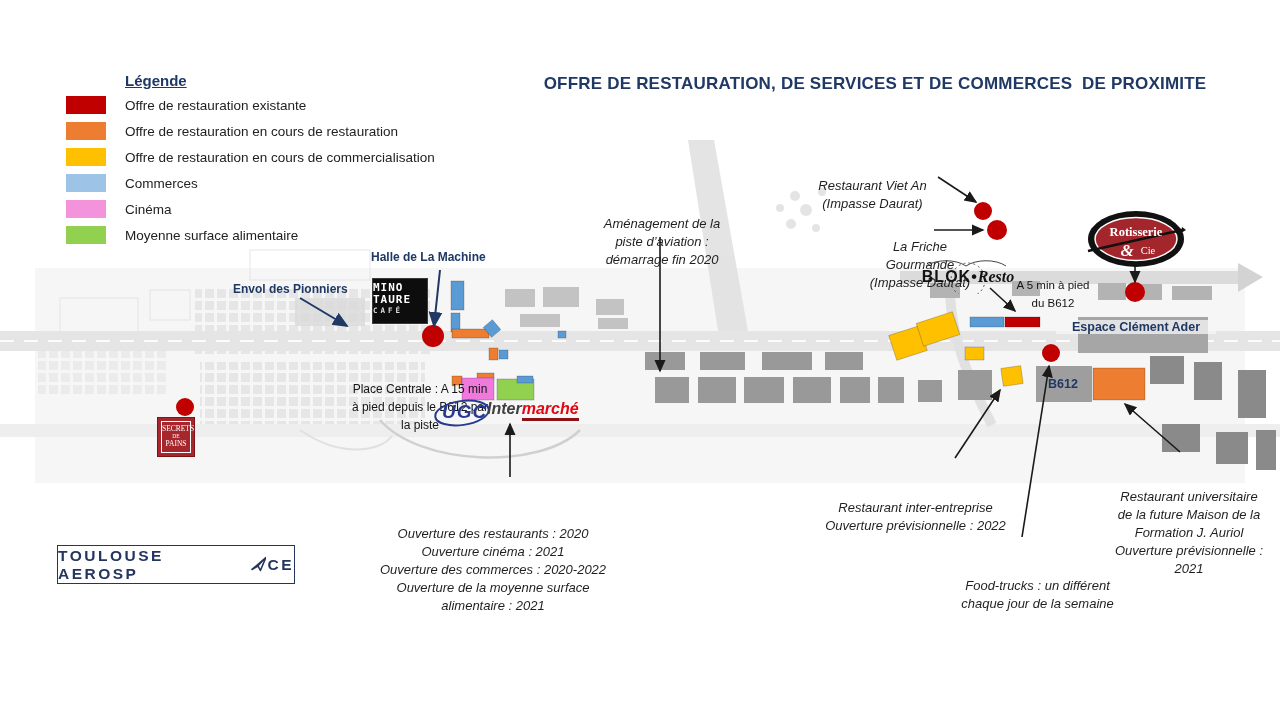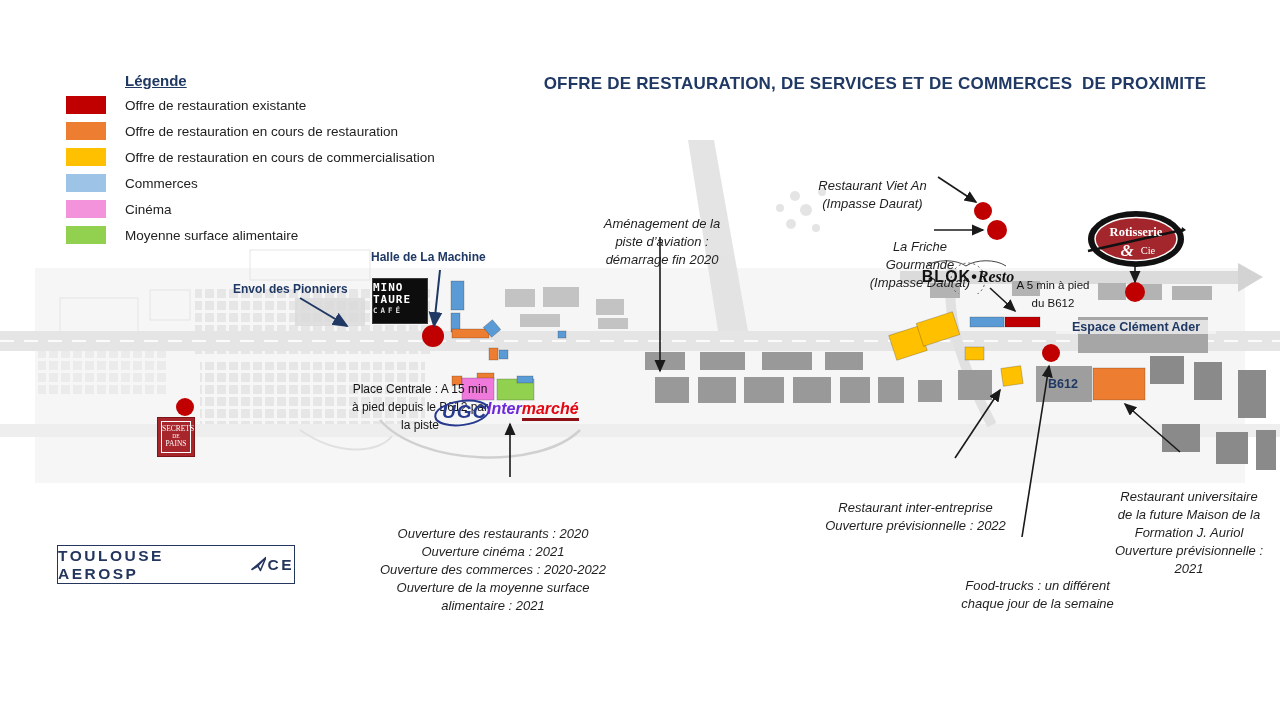--- a/index.html
+++ b/index.html
@@ -51,21 +51,21 @@
   #logo-blok .blok-script { font-family:"Liberation Serif", serif; font-style:italic; font-weight:bold; font-size:16px; }
 
   #logo-secrets { left:157px; top:417px; width:38px; height:40px; background:#A6262C; border:1px solid #7c1418; padding:3px; }
   #logo-secrets .inner { width:100%; height:100%; border:1px solid #ffffff; color:#ffffff; text-align:center;
        font-family:"Liberation Serif", serif; font-size:7.5px; line-height:9px; padding-top:2px; }
 
   #logo-ugc { left:433px; top:398px; width:58px; height:30px; }
   #logo-ugc .ugc-text { position:absolute; left:9px; top:3px; font-style:italic; font-weight:bold; font-size:19px; color:#283A8F; letter-spacing:1px; }
 
   #logo-intermarche { left:487px; top:400px; font-style:italic; font-weight:bold; font-size:16px; white-space:nowrap; }
-  #logo-intermarche .im-inter { color:#6d28d9; }
+  #logo-intermarche .im-inter { color:#404040; }
   #logo-intermarche .im-marche { color:#e30613; border-bottom:3px solid #8d1016; padding-bottom:1px; }
 
   #logo-rotisserie { left:1086px; top:209px; width:100px; height:62px; }
 
   #logo-toulouse { left:57px; top:545px; width:238px; height:39px; border:1.5px solid #24365E;
        display:flex; align-items:center; justify-content:center; color:#24365E;
        font-weight:bold; font-size:15.5px; letter-spacing:2.5px; }
   #logo-toulouse svg { margin:0 1px 2px 2px; }
 </style>
 </head>

